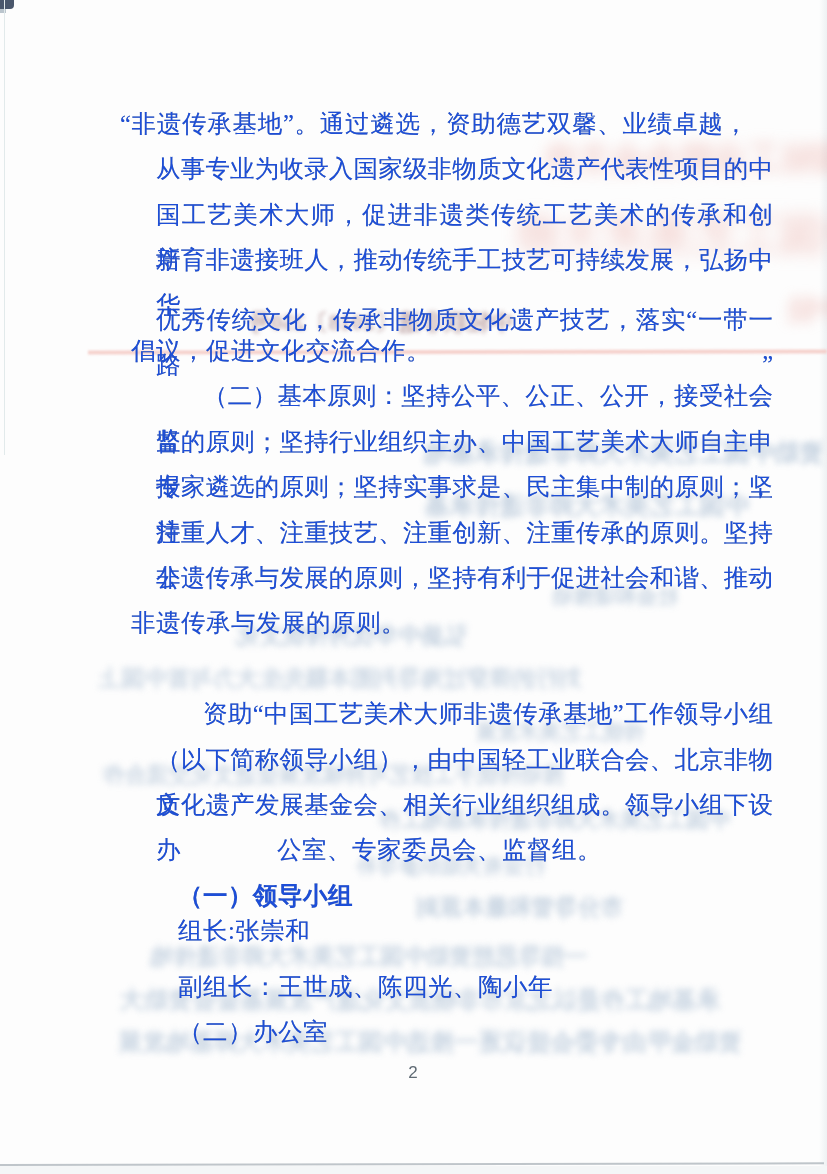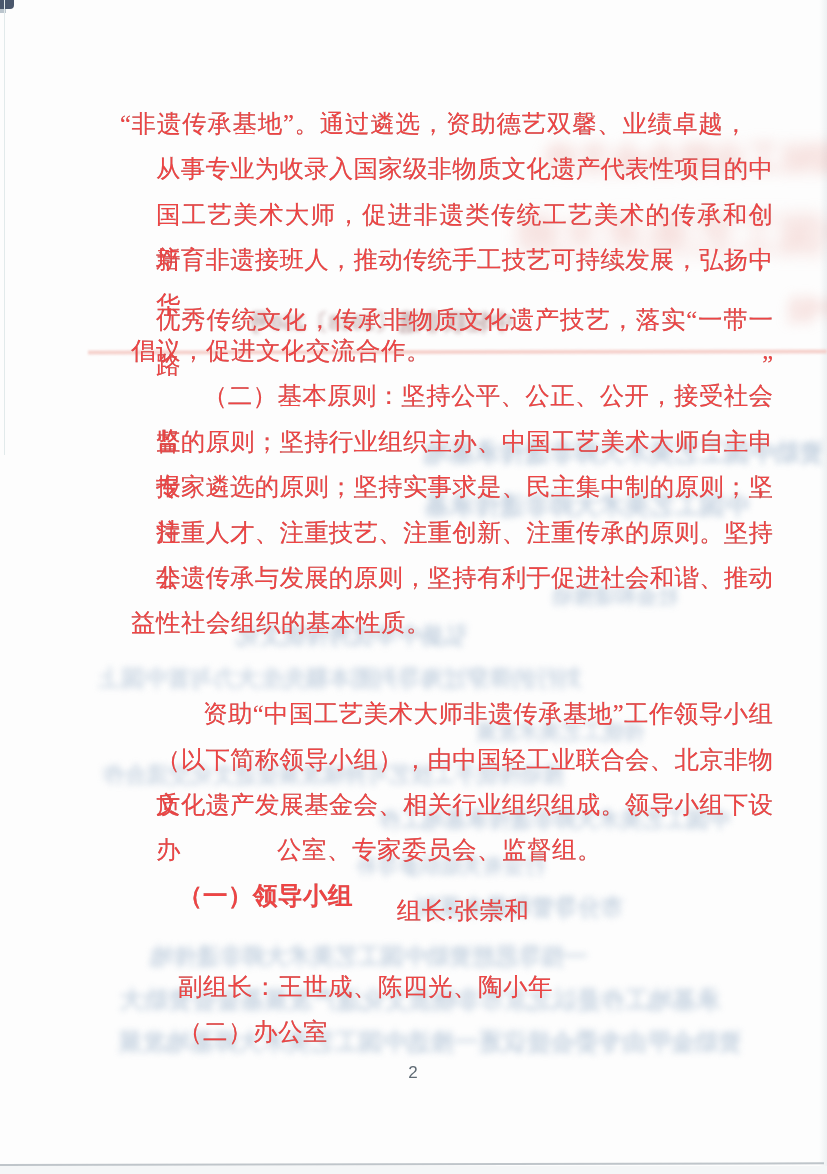--- a/index.html
+++ b/index.html
@@ -56,21 +56,21 @@
     position:absolute;left:88px;top:350px;width:739px;height:4px;
     background:#f3c3bd;filter:blur(1px);opacity:.75;
     transform:rotate(-0.08deg);
   }
   
   .doc{
     position:absolute;left:131px;top:0;width:617px;height:1174px;
   }
   .line{
     position:absolute;left:0;width:617px;height:45px;line-height:45px;
-    font-size:24.5px;color:#ef4444;letter-spacing:.5px;white-space:nowrap;
+    font-size:24.5px;color:#1d4ed8;letter-spacing:.5px;white-space:nowrap;
     text-shadow:0 0 .5px rgba(84,98,95,.55);
   }
   .line.fill{
     white-space:normal;letter-spacing:0;
     text-align:justify;text-align-last:justify;margin-left:25px;
   }
   .line.ind{text-indent:47px;}
   .line.hang{margin-left:-11px;width:628px;}
   .page-number{
     position:absolute;left:0;top:1063px;width:827px;
@@ -119,26 +119,26 @@
       <div class="line fill" style="top: 146.4px;">从事专业为收录入国家级非物质文化遗产代表性项目的中</div>
       <div class="line fill" style="top: 191.8px;">国工艺美术大师，促进非遗类传统工艺美术的传承和创新，</div>
       <div class="line fill" style="top: 237.2px;">培育非遗接班人，推动传统手工技艺可持续发展，弘扬中华</div>
       <div class="line fill" style="top: 297px;">优秀传统文化，传承非物质文化遗产技艺，落实“一带一路”</div>
       <div class="line" style="top: 328px;">倡议，促进文化交流合作。</div>
       <div class="line fill ind" style="top: 373.4px;">（二）基本原则：坚持公平、公正、公开，接受社会监</div>
       <div class="line fill" style="top: 464.2px;">专家遴选的原则；坚持实事求是、民主集中制的原则；坚持</div>
       <div class="line fill" style="top: 418.8px;">督的原则；坚持行业组织主办、中国工艺美术大师自主申报，</div>
       <div class="line fill" style="top: 509.6px;">注重人才、注重技艺、注重创新、注重传承的原则。坚持公</div>
       <div class="line fill" style="top: 555px;">非遗传承与发展的原则，坚持有利于促进社会和谐、推动</div>
-      <div class="line" style="top: 600.4px;">益性社会组织的基本性质。</div>
+      <div class="line" style="top: 600.4px;">非遗传承与发展的原则。</div>
       <div class="line fill ind" style="top: 691.2px;">资助“中国工艺美术大师非遗传承基地”工作领导小组</div>
       <div class="line fill" style="top: 736.6px;">（以下简称领导小组），由中国轻工业联合会、北京非物质</div>
       <div class="line fill" style="top: 782px;">文化遗产发展基金会、相关行业组织组成。领导小组下设办</div>
       <div class="line" style="top: 827.4px; text-align: center;">公室、专家委员会、监督组。</div>
       <div class="line ind" style="top: 872.8px; font-weight: bold;">（一）领导小组</div>
-      <div class="line ind" style="top: 888px; text-align: center;">组长:张崇和</div>
+      <div class="line ind" style="top: 908px;">组长:张崇和</div>
       <div class="line ind" style="top: 1009px;">（二）办公室</div>
       <div class="line ind" style="top: 963.6px;">副组长：王世成、陈四光、陶小年</div>
     </div>
 
   <div class="page-number">2</div>
 
 </div>
 
 </body></html>

